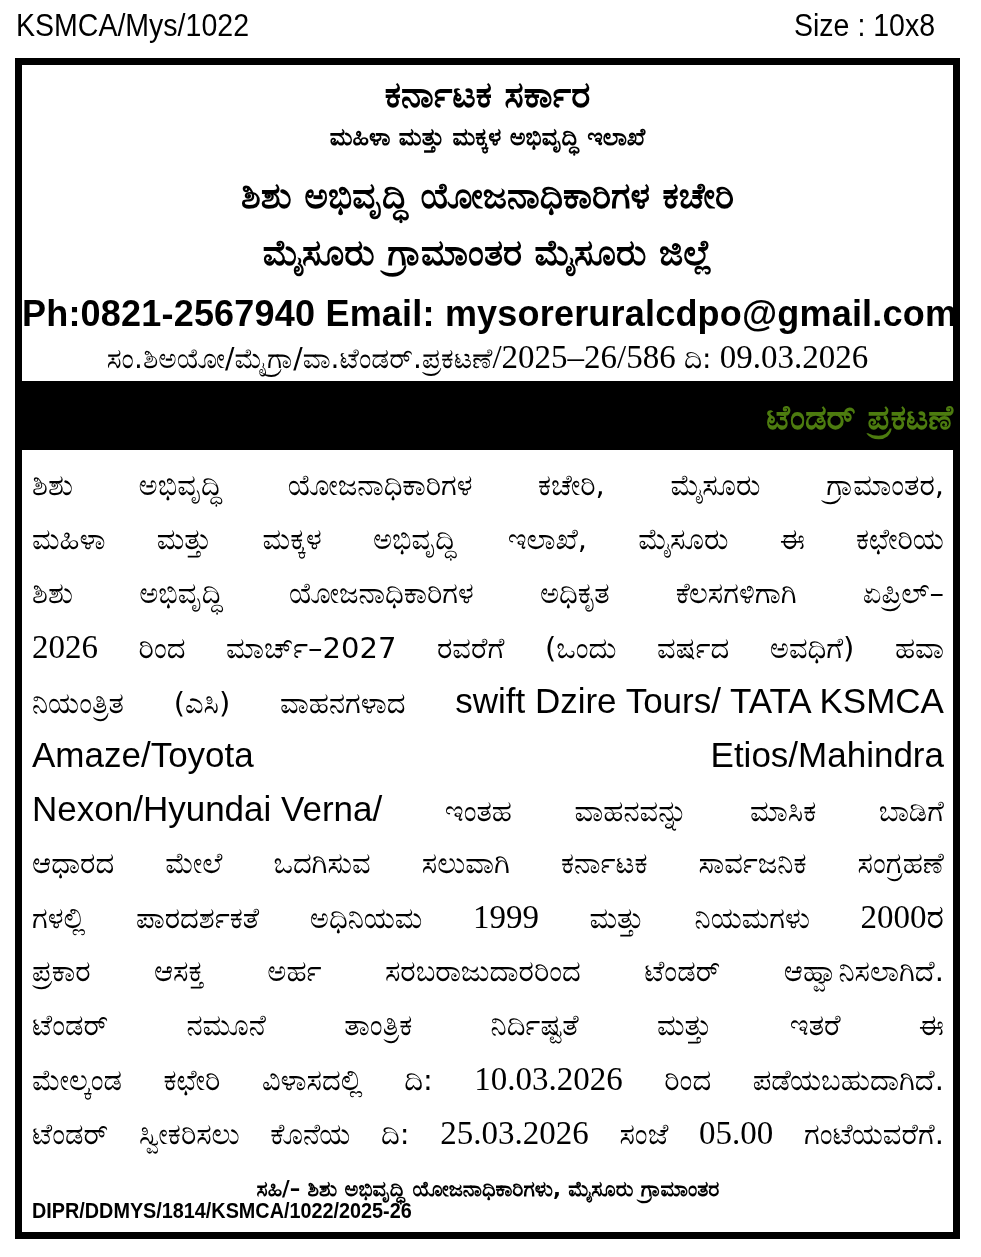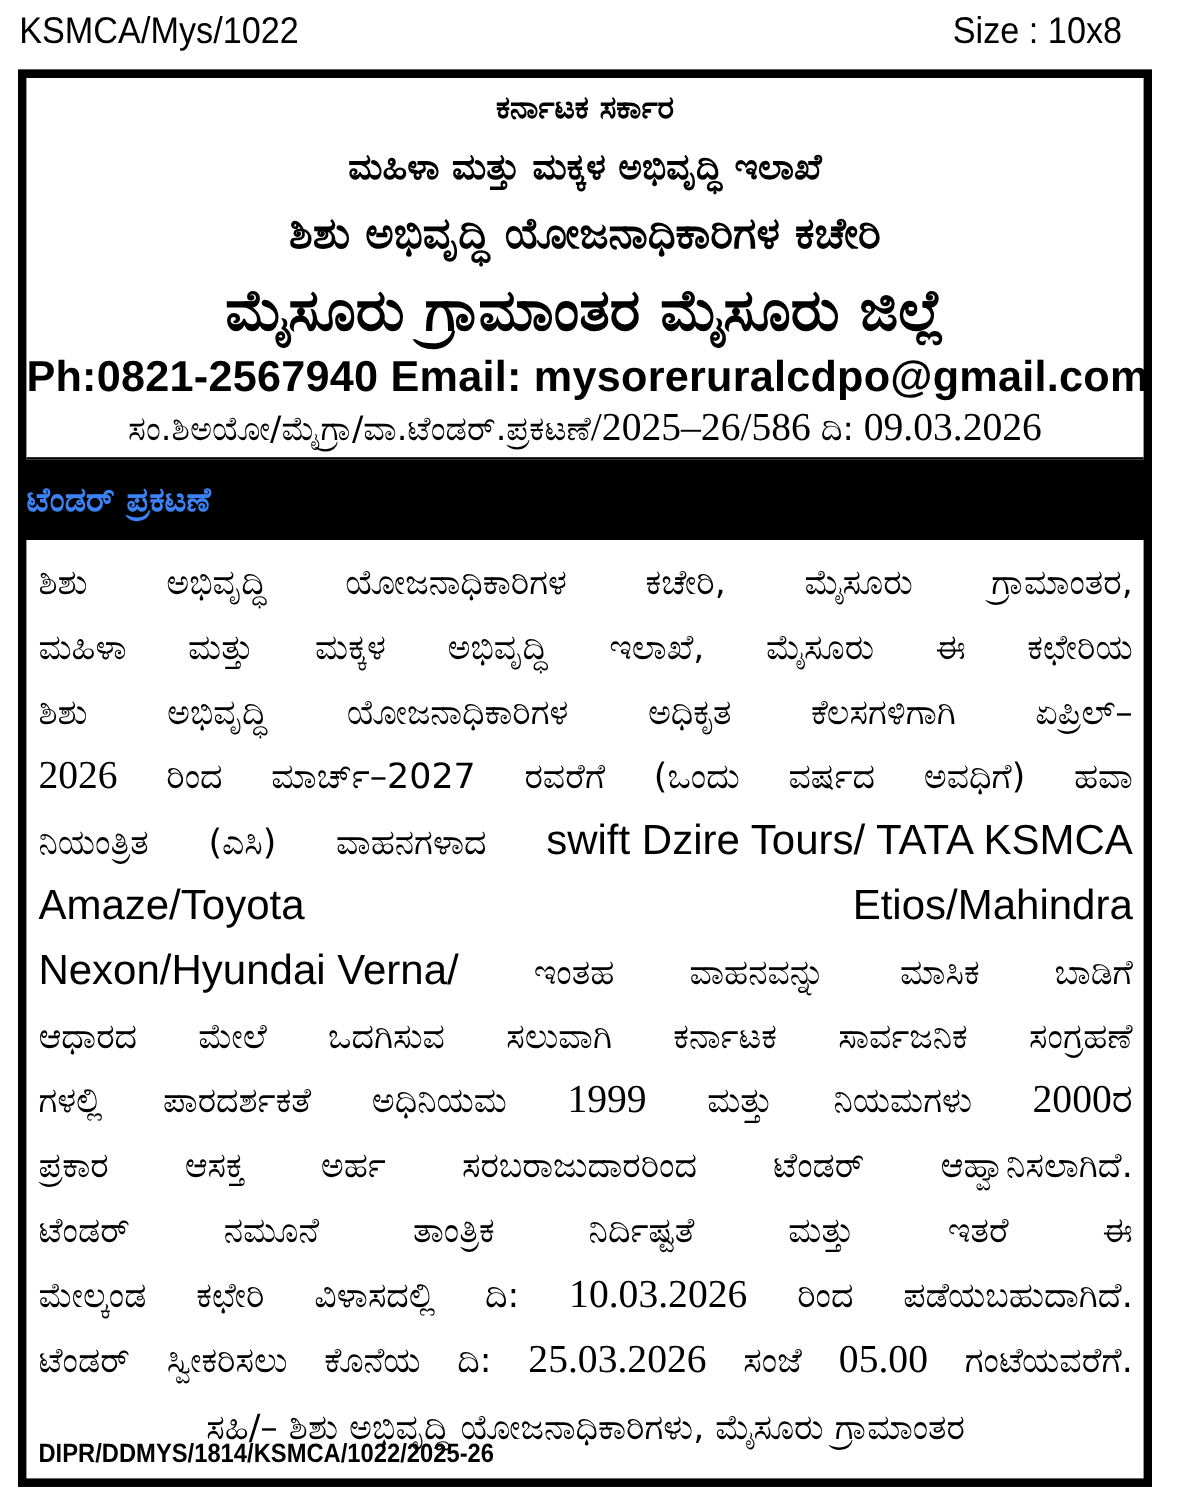--- a/index.html
+++ b/index.html
@@ -17,55 +17,55 @@
     }
     .head-box {
       position: absolute; left: 0; top: 0; right: 0; height: 318px;
       background: #fff; border-bottom: 2px solid #000; box-sizing: border-box;
       text-align: center;
     }
     .kn-title {
       font-family: "DejaVu Sans", sans-serif; font-weight: 700; white-space: nowrap;
       line-height: 1; position: absolute; left: 0; right: 0;
     }
-    .h1 { top: 12px; font-size: 26px; }
-    .h2 { top: 60px; font-size: 30px; }
+    .h1 { top: 12px; font-size: 36px; }
+    .h2 { top: 60px; font-size: 24px; }
     .h3 { top: 113px; font-size: 36px; }
-    .h4 { top: 170px; font-size: 48px; }
+    .h4 { top: 170px; font-size: 36px; }
     .contact {
       position: absolute; left: 0; right: 0; top: 228px;
       font-family: "Liberation Sans", sans-serif; font-weight: 700; font-size: 36px;
       white-space: nowrap; letter-spacing: 0.2px;
     }
     .refno {
       position: absolute; left: 6px; right: 6px; top: 274px;
       font-family: "Liberation Serif", serif; font-weight: 400; font-size: 33px;
       white-space: nowrap; text-align: center;
     }
     .refno .kn { font-family: "DejaVu Sans", sans-serif; font-size: 28px; }
     .bar {
       position: absolute; left: 0; right: 0; top: 323px; height: 60px;
-      background: #000; color: #3b82f6; text-align: left;
-      font-family: "DejaVu Sans", sans-serif; font-weight: 700; font-size: 28px; line-height: 58px;
+      background: #000; color: #4d7c0f; text-align: right;
+      font-family: "DejaVu Sans", sans-serif; font-weight: 700; font-size: 34px; line-height: 58px;
     }
     .body-box {
       position: absolute; left: 0; right: 0; top: 385px; bottom: 0;
       background: #fff; padding: 8px 9px 16px 10px; box-sizing: border-box;
     }
     .line {
       display: flex; justify-content: space-between; align-items: baseline;
       height: 54px; line-height: 54px; white-space: nowrap;
       font-family: "DejaVu Sans", sans-serif; font-size: 29px;
     }
     .line .seg { display: inline; }
     .line .lat { font-family: "Liberation Sans", sans-serif; font-size: 35px; }
     .line .num { font-family: "Liberation Serif", serif; font-size: 33px; }
     .signature {
       margin-top: 2px; height: 54px; line-height: 54px; white-space: nowrap; text-align: center;
-      font-family: "DejaVu Sans", sans-serif; font-weight: 400; font-size: 29px;
+      font-family: "DejaVu Sans", sans-serif; font-weight: 700; font-size: 21px;
     }
     .dipr {
       position: absolute; left: 10px; bottom: 8px;
       font-family: "Liberation Sans", sans-serif; font-weight: 700; font-size: 22px;
       transform: scaleX(0.9); transform-origin: left center; white-space: nowrap;
     }
   </style>
 </head>
 <body>
 

